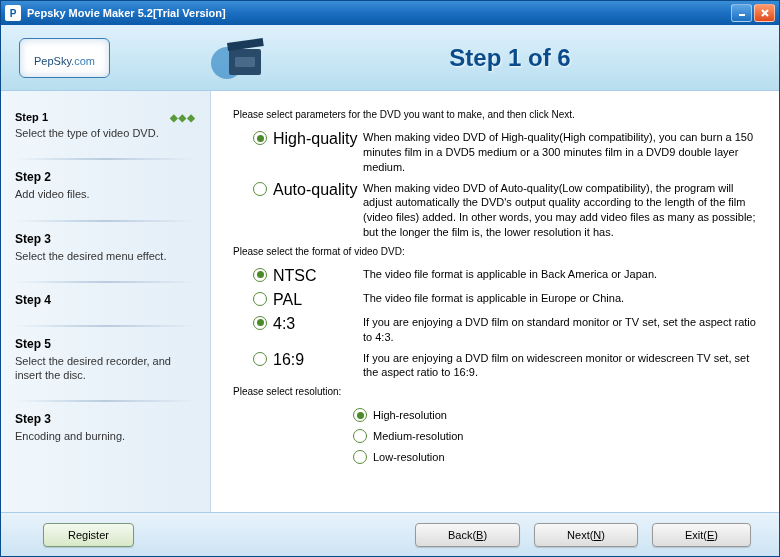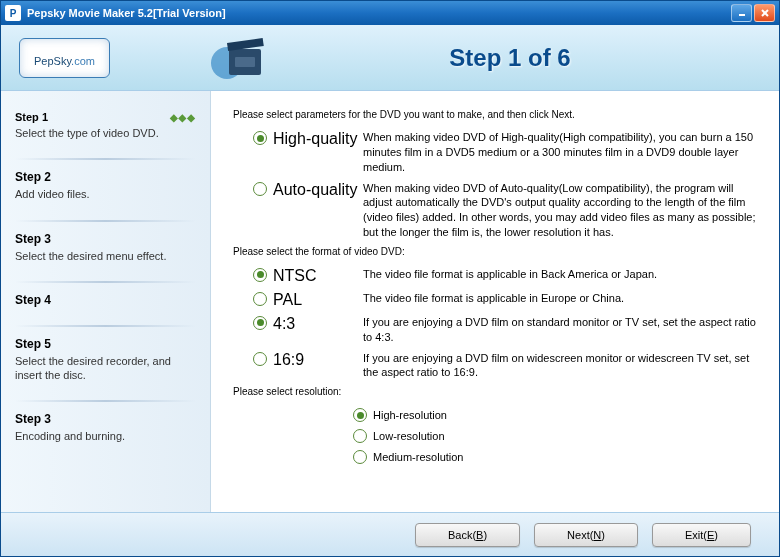--- a/index.html
+++ b/index.html
@@ -157,31 +157,32 @@
       </div>
 
       <div class="prompt">Please select resolution:</div>
       <div class="res-group">
         <div class="res-row">
           <div class="radio sel"></div>
           <div>High-resolution</div>
         </div>
         <div class="res-row">
           <div class="radio"></div>
-          <div>Low-resolution</div>
+          <div>Medium-resolution</div>
         </div>
         <div class="res-row">
           <div class="radio"></div>
-          <div>Medium-resolution</div>
+          <div>Low-resolution</div>
         </div>
       </div>
     </div>
   </div>
 
   <div class="footer">
+    <div class="btn">Register</div>
     <div class="sp"></div>
     <div class="btn gray">
         <span>Back(</span>
         <span class="u">B</span>
         <span>)</span>
       </div>
     <div class="btn gray">
         <span>Next(</span>
         <span class="u">N</span>
         <span>)</span>

